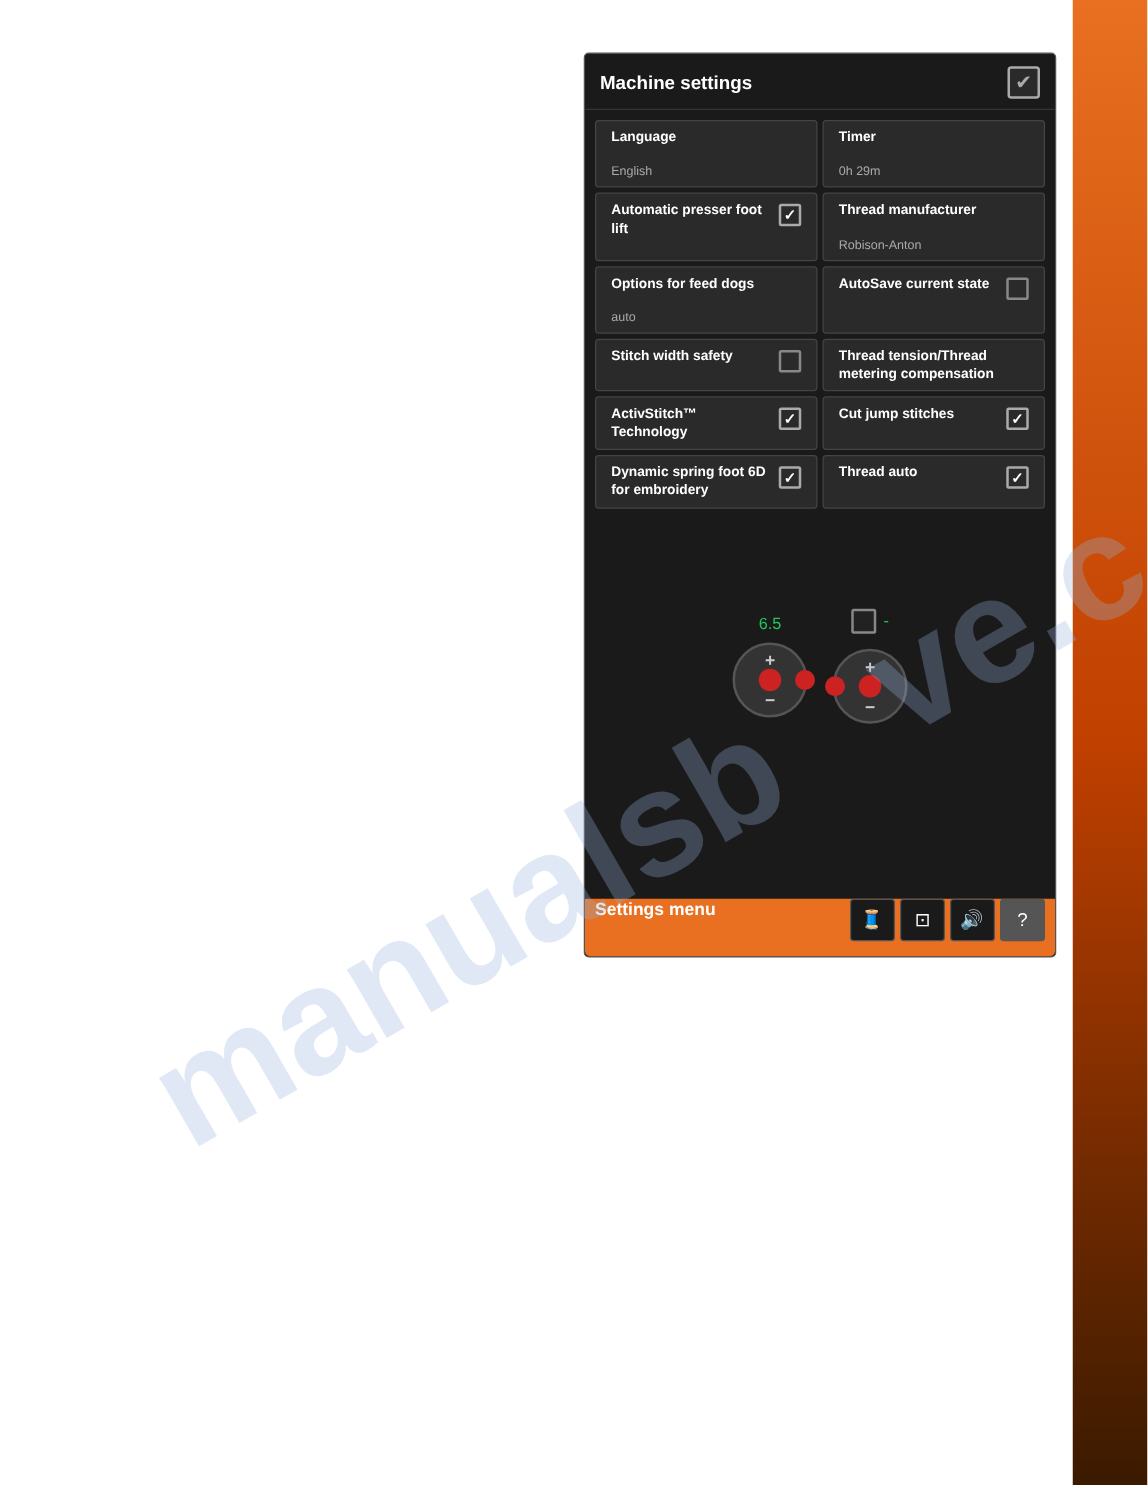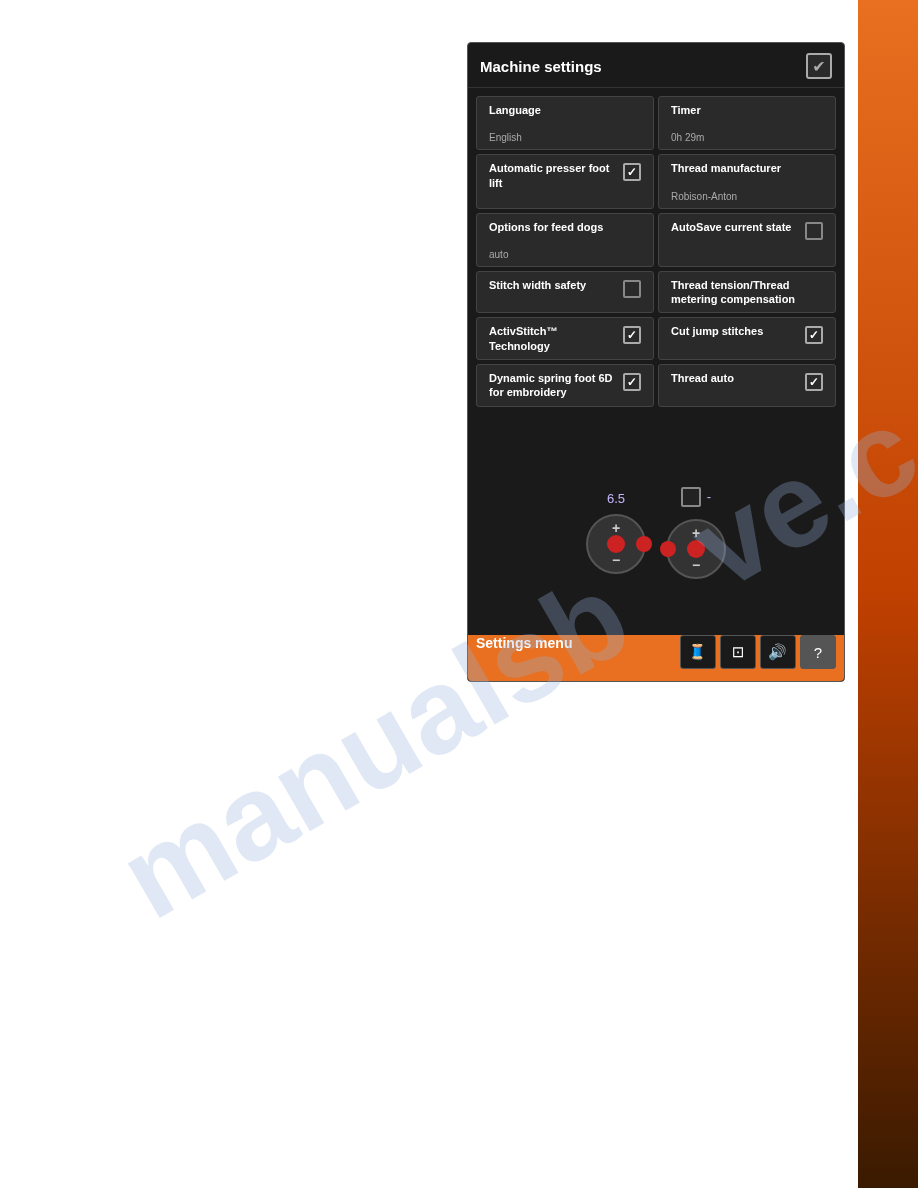--- a/index.html
+++ b/index.html
@@ -45,21 +45,21 @@
       z-index: 10;
       white-space: nowrap;
     }
 
     
     .panel {
       position: absolute;
       left: 467px;
       top: 42px;
       width: 378px;
-      height: 640px;
+      height: 724px;
       background: #1a1a1a;
       border: 1px solid #555;
       border-radius: 4px;
     }
 
     
     .panel-header {
       display: flex;
       justify-content: space-between;
       align-items: center;
@@ -162,21 +162,21 @@
     }
 
     .dial-container {
       display: flex;
       flex-direction: column;
       align-items: center;
       gap: 4px;
     }
 
     .dial-value {
-      color: #c4b5fd;
+      color: #22c55e;
       font-size: 13px;
       margin-bottom: 4px;
     }
 
     .dial-circle {
       width: 60px;
       height: 60px;
       border-radius: 50%;
       background: #333;
       border: 2px solid #555;

